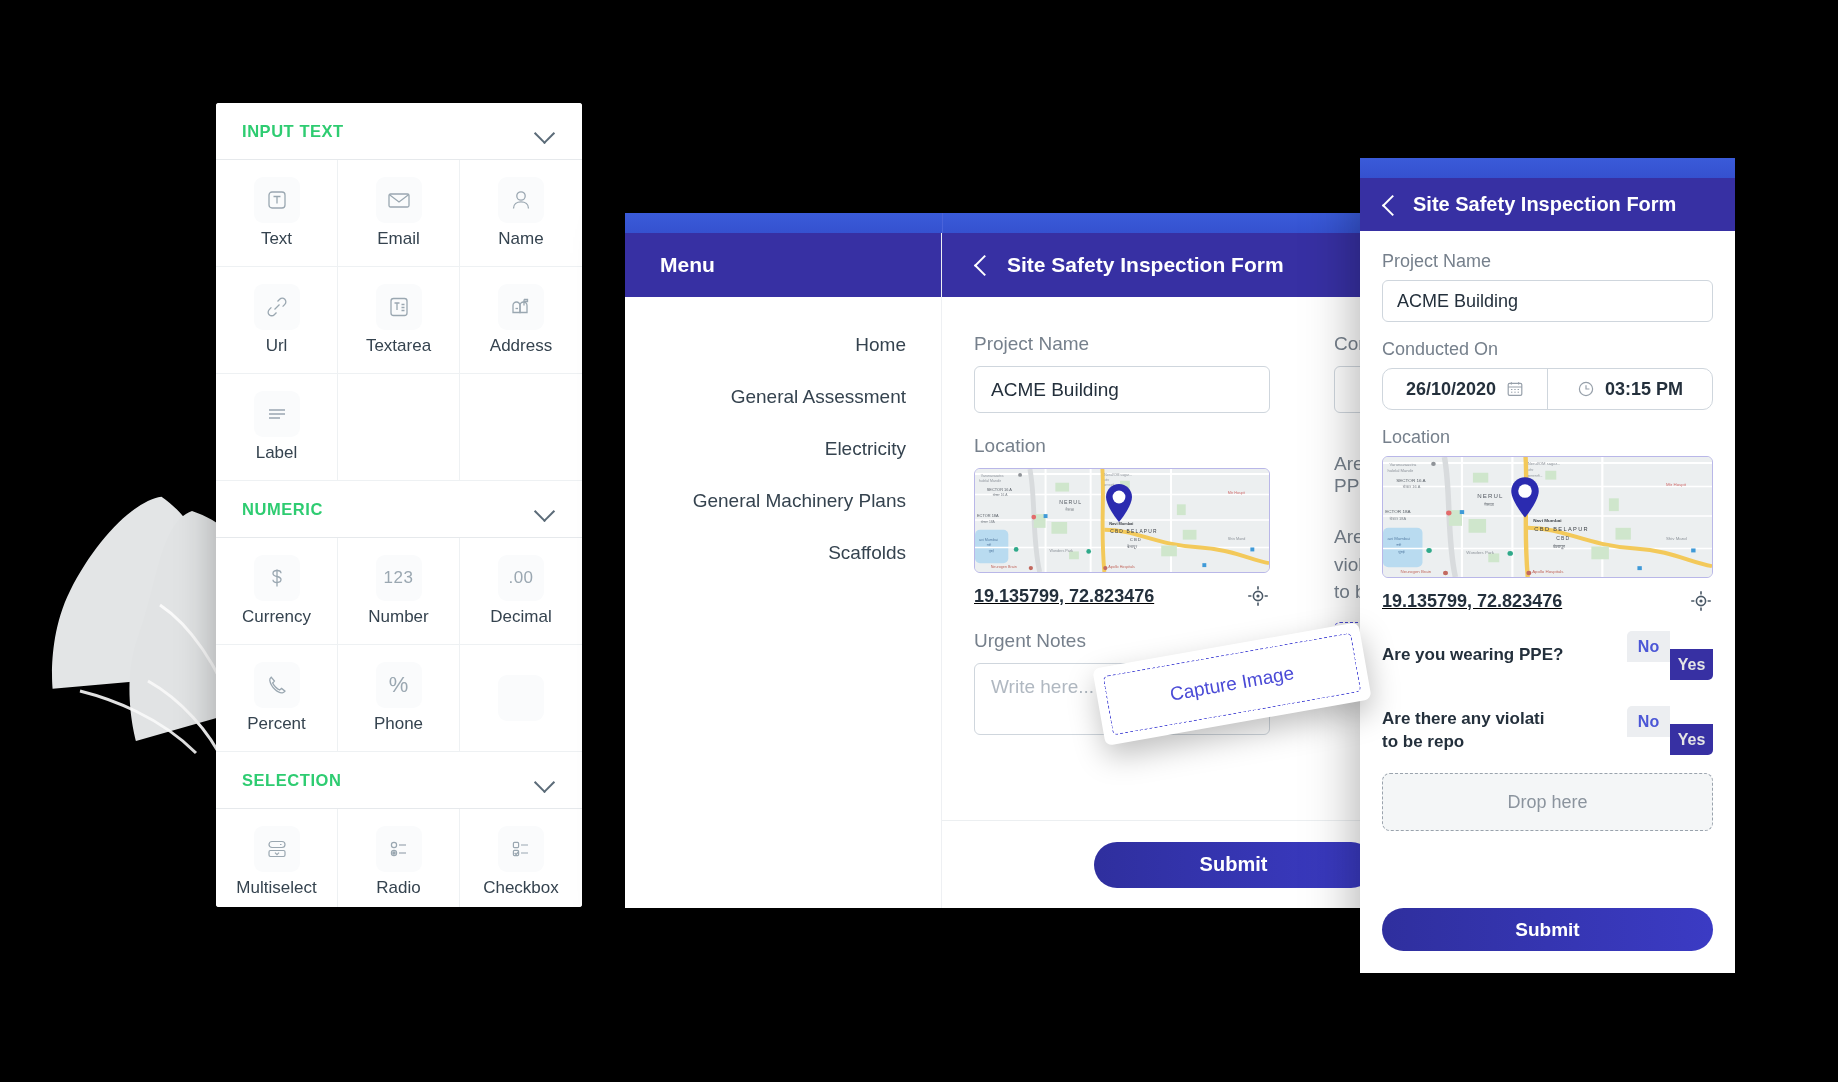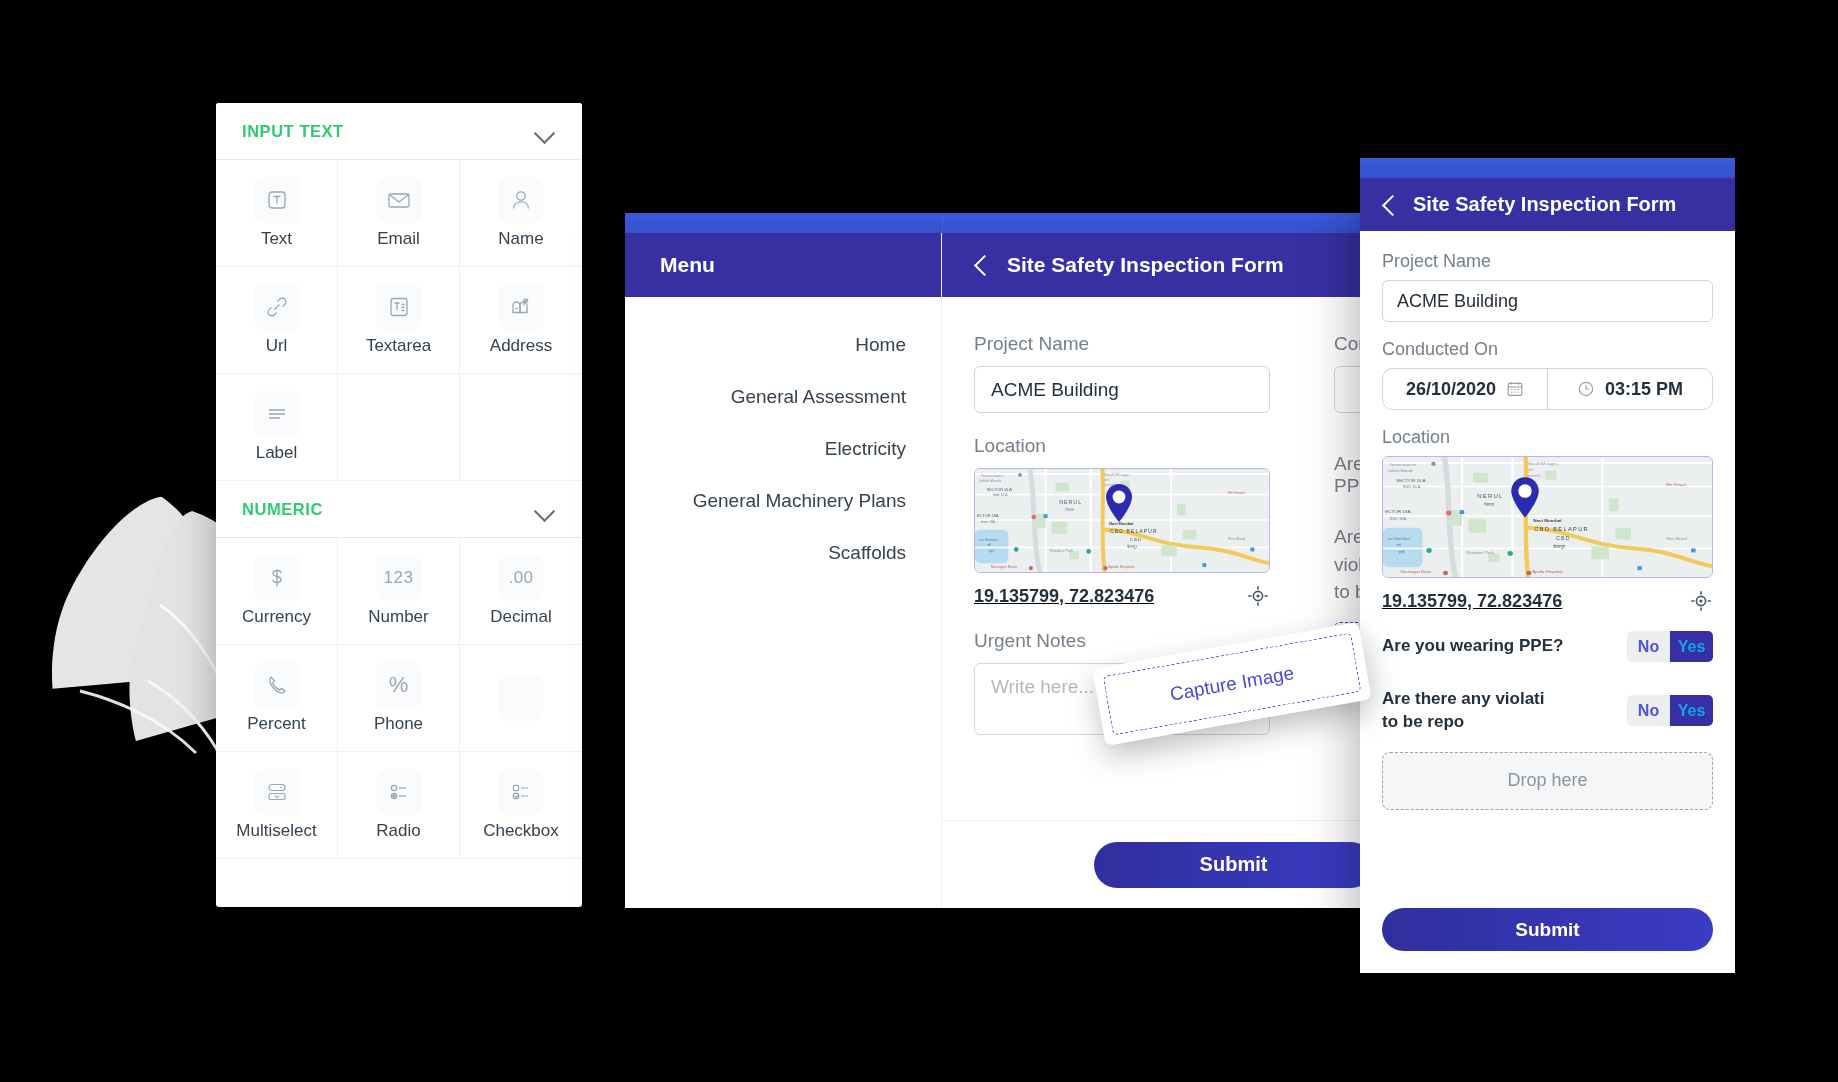--- a/index.html
+++ b/index.html
@@ -145,21 +145,21 @@
   .p-dt { display:flex; height:42px; border:1px solid #cfd6dd; border-radius:10px; overflow:hidden; }
   .p-dt .cell { flex:1; display:flex; align-items:center; justify-content:center; gap:10px; font-size:18px; color:#24303c; font-weight:600; }
   .p-dt .divider { width:1px; background:#cfd6dd; }
   .mini-ic { width:18px; height:18px; color:#97a0aa; flex:none; }
   .gap { height:17px; }
   .toggle-row { display:flex; align-items:center; justify-content:space-between; gap:12px; margin-top:18px; }
   .toggle-q { font-size:17px; color:#24303c; font-weight:600; line-height:1.35; }
   .seg { display:flex; border-radius:5px; overflow:hidden; flex:none; }
   .seg .opt { width:43px; height:31px; display:flex; align-items:center; justify-content:center; font-size:16px; font-weight:700; }
   .seg .no { background:#eceef1; color:#4b56d6; }
-  .seg .yes { background:#3730a3; color:#0ea5e9; }
+  .seg .yes { background:#3730a3; color:#e5e5e5;margin-top:18px; }
   .phone-footer { padding:0 22px 22px 22px; background:#fff; }
   .btn-submit-phone {
     width:100%; height:43px; border-radius:24px; border:none;
     background:linear-gradient(90deg,#2f2f9e 0%,#3b3bc4 100%);
     color:#fff; font-size:19px; font-weight:700; cursor:pointer;
   }
 
   
   .capture-card {
     position:absolute; left:1097px; top:645px; width:270px; height:78px;
@@ -300,20 +300,24 @@
       </div>
       <div class="pal-cell">
         <span class="ic" style="font-size:22px;">%</span>
         <span class="lbl">Phone</span>
       </div>
       <div class="pal-cell empty">
         <span class="ic"></span>
       </div>
     </div>
 
+    <div class="pal-section-head">
+      <span class="title">SELECTION</span>
+      <span class="chev"></span>
+    </div>
     <div class="pal-grid">
       <div class="pal-cell">
         <span class="ic">
           <svg width="28" height="28" viewBox="0 0 28 28" fill="none" stroke="currentColor" stroke-width="1.2">
               <rect x="6" y="6.5" width="16" height="6" rx="3"></rect>
               <path d="M17 9.5h1.5"></path>
               <rect x="6" y="15.5" width="16" height="6" rx="1.4"></rect>
               <path d="M12 17.6l2 2 2-2"></path>
             </svg>
         </span>

